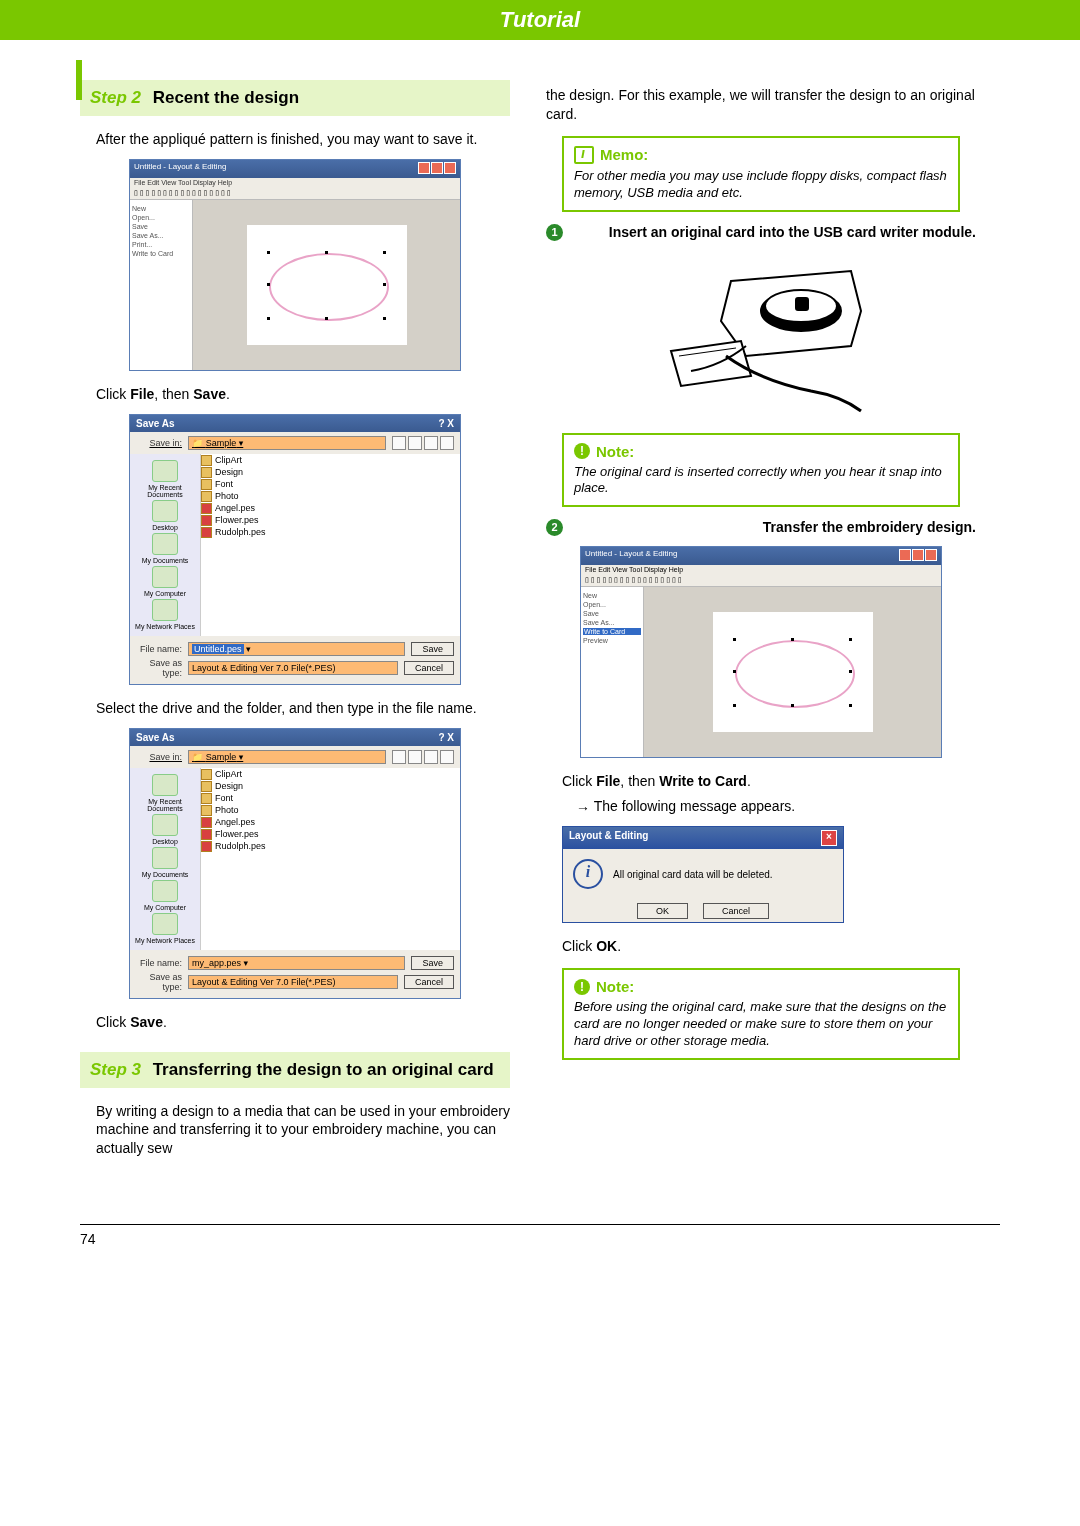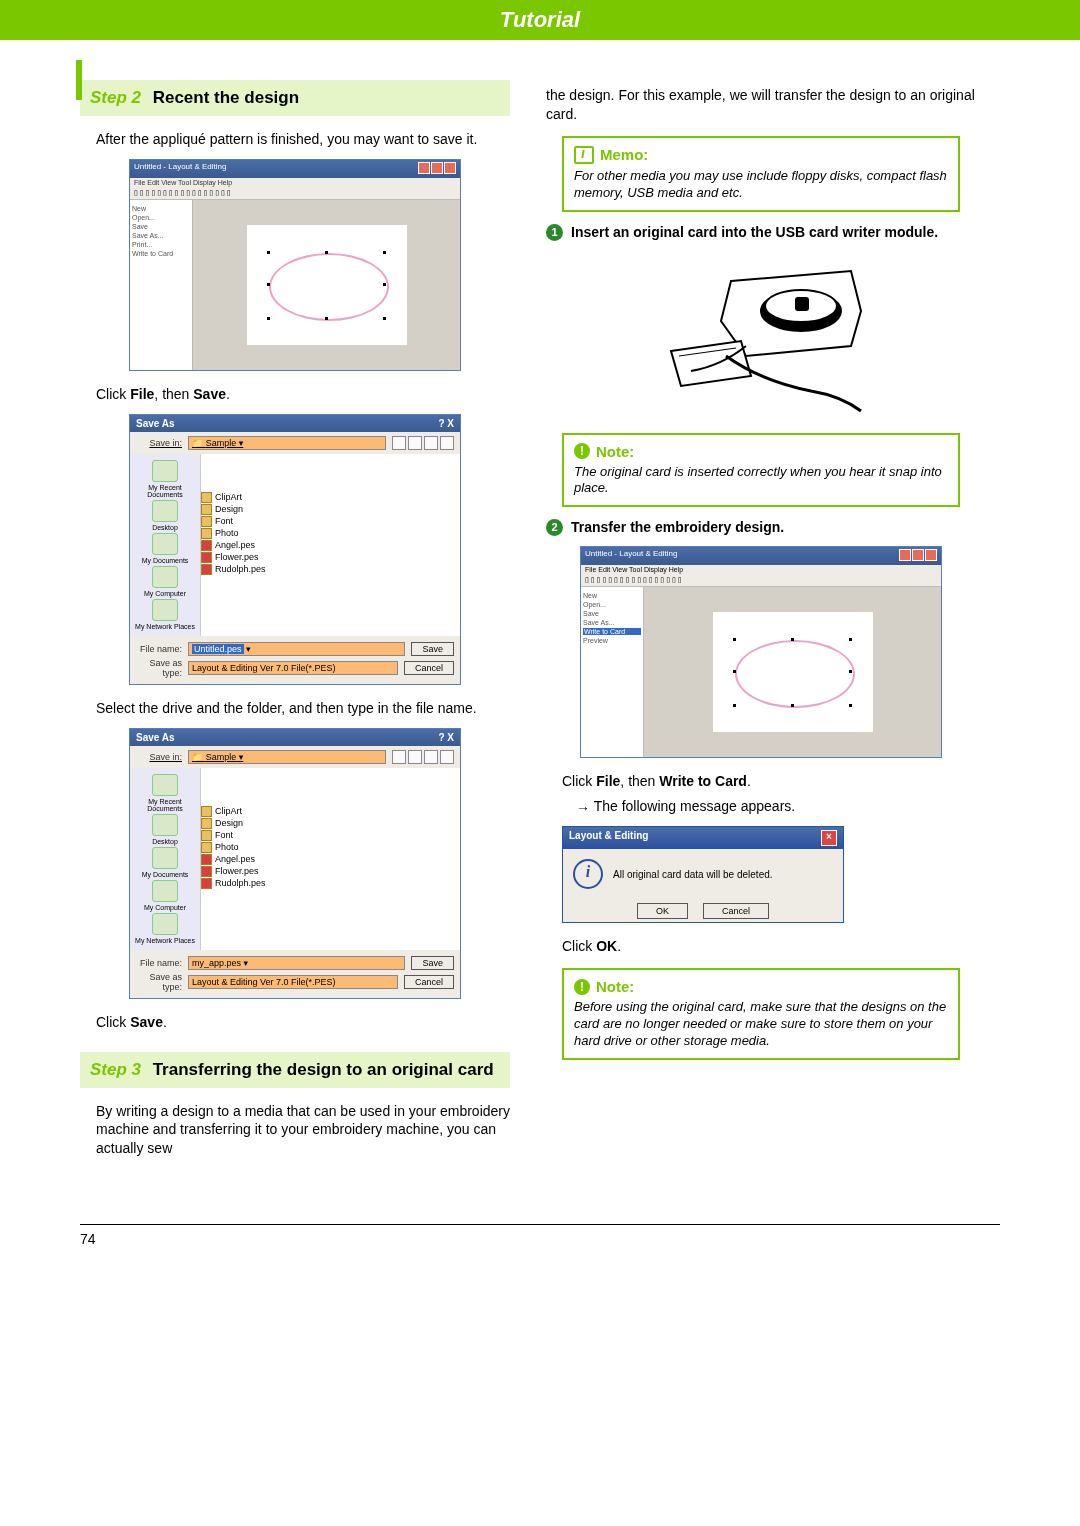--- a/index.html
+++ b/index.html
@@ -75,41 +75,41 @@
   .sd-title { background:linear-gradient(#4a6ea8,#3a5a90); color:#fff; padding:3px 6px; display:flex; justify-content:space-between;font-size:10px;font-weight:bold;}
   .sd-row { display:flex; align-items:center; padding:4px 6px; gap:6px; background:#efece5;text-decoration:underline;}
   .sd-field-lbl { width:46px; text-align:right; color:#333;}
   .sd-select { border:1px solid #888; background:#fdba74; padding:1px 3px; flex:1; font-size:9px;}
   .sd-tools { display:flex; gap:2px;}
   .sd-tools span { width:12px;height:12px;border:1px solid #888;background:#fafafa;}
   .sd-body {display:flex;background:#fff;}
   .sd-places { width:70px; background:#e8e8f6; padding:4px 0; text-align:center; border-right:1px solid #ccc;}
   .sd-place { font-size:7px; margin:2px 0;}
   .sd-place .ic { width:24px;height:20px;margin:2px auto; background:#d8e8c8; border:1px solid #8c8; border-radius:3px;}
-  .sd-list { flex:1; margin-top:37px;}
+  .sd-list { flex:1; }
   .sd-li { font-size:9px; margin:1px 0; display:flex; align-items:center; gap:3px;}
   .fic { width:9px;height:9px;background:#e8c060;border:1px solid #b08020;}
   .fic.pes {background:#d84040;}
   .sd-bottom {background:#efece5;padding:4px 6px;}
   .sd-brow {display:flex; align-items:center; gap:6px; margin:2px 0;}
   .sd-btn {border:1px solid #555; background:#efece5; padding:1px 10px; font-size:9px;}
   .highlight {background:#316ac5; color:#fff; padding:0 2px;}
 
   .callout {
     border:2px solid #7ac700; padding:8px 10px; margin:12px 16px;
   }
   .callout-head { color:#7ac700; font-weight:bold; font-size:15px; display:flex; align-items:center; gap:6px; margin-bottom:4px;}
   .callout-body { font-style:italic; font-size:13px; line-height:1.3;}
   .memo-icon { display:inline-block; width:16px; height:14px; border:2px solid #7ac700; border-radius:2px; position:relative;}
   .memo-icon::after{content:"";position:absolute;top:2px;left:6px;width:0;height:8px;border-left:2px solid #7ac700;transform:skewX(-10deg);}
   .note-icon { display:inline-block; width:16px;height:16px;border-radius:50%;background:#7ac700;color:#fff;text-align:center;line-height:16px;font-size:12px;font-style:normal;font-weight:bold;}
 
   .num-circle { display:inline-block; width:17px;height:17px;border-radius:50%;background:#2a8a2a;color:#fff;text-align:center;line-height:17px;font-size:11px;font-weight:bold;vertical-align:top;margin-right:4px;}
   .instr { font-weight:bold; font-size:14px; display:flex; gap:4px; margin:10px 0;}
-  .instr > span:last-child{flex:1;}
+  .instr > span:last-child{flex:1;text-align:right;}
 
   .device {
     width:220px;height:170px; margin:10px auto; position:relative;
   }
   .device svg{width:100%;height:100%;}
 
   .msgbox { border:1px solid #2a50a0; width:280px; margin:10px 0 14px 16px; font-size:10px;}
   .msgbox-title {background:linear-gradient(#4a6ea8,#2a50a0);color:#fff;padding:3px 6px;font-weight:bold;display:flex;justify-content:space-between;}
   .msgbox-title .x{width:14px;height:14px;background:#d44;border:1px solid #fff;color:#fff;text-align:center;line-height:12px;}
   .msgbox-body{background:#efece5;padding:10px;display:flex;align-items:center;gap:10px;}

